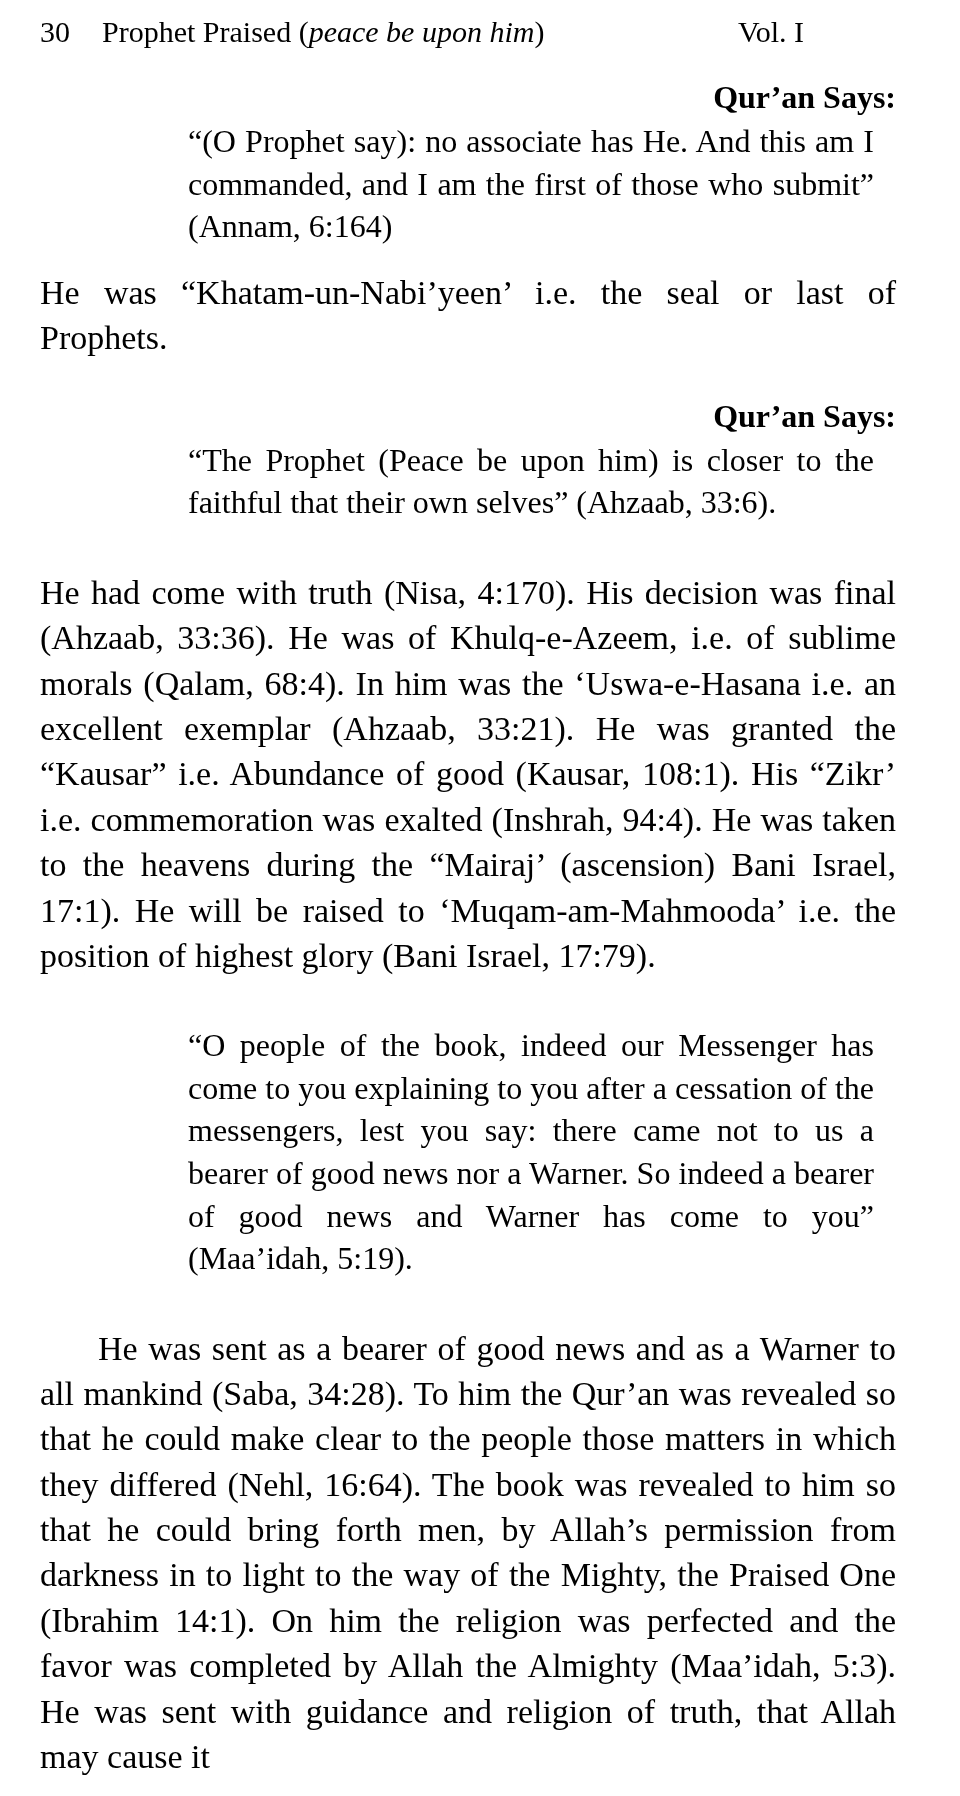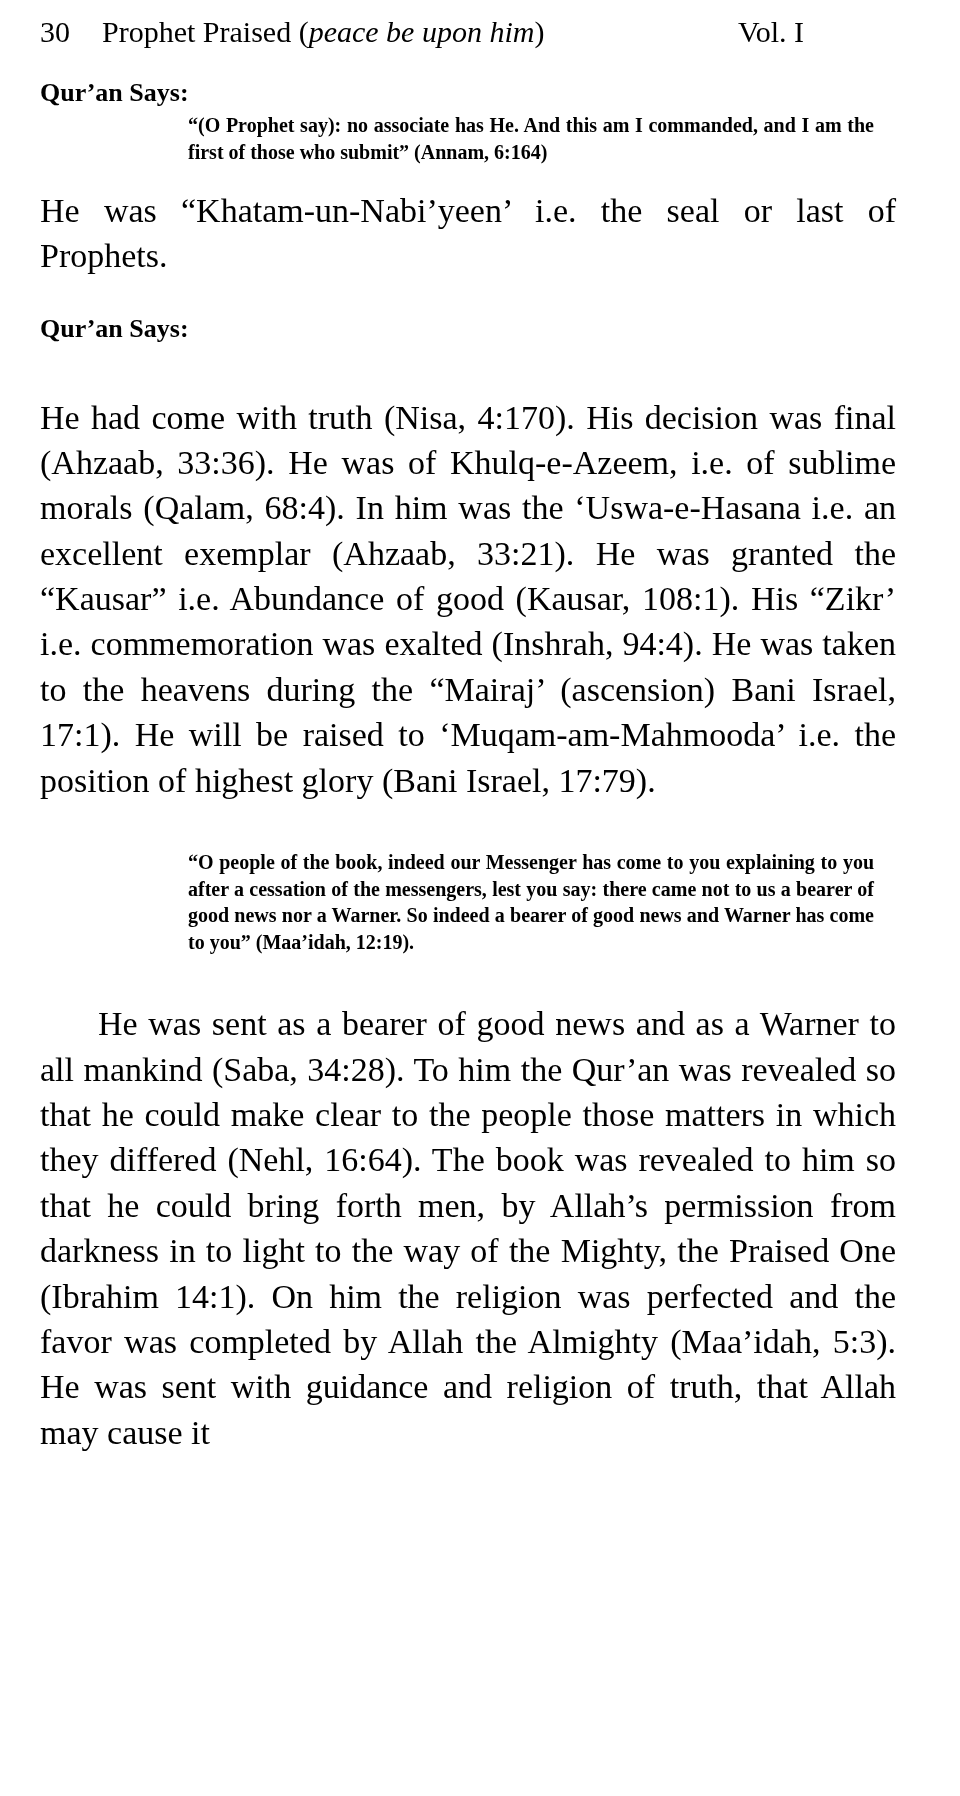--- a/index.html
+++ b/index.html
@@ -37,31 +37,31 @@
     flex: 1 1 auto;
   }
   .header .title em {
   }
   .header .vol {
     flex: 0 0 auto;
     padding-right: 92px;
   }
   .label {
     font-weight: bold;
-    font-size: 26px;
+    font-size: 32px;
     line-height: 1.32;
     margin: 0 0 2px 0;
+    text-align: right;
   }
   .quote {
     margin: 0 22px 0 148px;
-    font-size: 20px;
+    font-size: 32px;
     line-height: 1.33;
     text-align: justify;
     text-justify: inter-word;
-    font-weight: bold;
   }
   .body-par {
     margin: 0;
     font-size: 34px;
     line-height: 1.335;
     text-align: justify;
     text-justify: inter-word;
   }
   .gap-sm { height: 22px; }
   .gap-md { height: 34px; }
@@ -80,26 +80,27 @@
   </div>
 
   <p class="label">Qur’an Says:</p>
   <p class="quote">“(O Prophet say): no associate has He. And this am I commanded, and I am the first of those who submit” (Annam, 6:164)</p>
   <div class="gap-sm"></div>
   <p class="body-par">He was “Khatam-un-Nabi’yeen’ i.e. the seal or last of Prophets.</p>
 
   <div class="gap-md"></div>
 
   <p class="label">Qur’an Says:</p>
+  <p class="quote">“The Prophet (Peace be upon him) is closer to the faithful that their own selves” (Ahzaab, 33:6).</p>
 
   <div class="gap-lg"></div>
 
   <p class="body-par">He had come with truth (Nisa, 4:170). His decision was final (Ahzaab, 33:36). He was of Khulq-e-Azeem, i.e. of sublime morals (Qalam, 68:4). In him was the ‘Uswa-e-Hasana i.e. an excellent exemplar (Ahzaab, 33:21). He was granted the “Kausar” i.e. Abundance of good (Kausar, 108:1). His “Zikr’ i.e. commemoration was exalted (Inshrah, 94:4). He was taken to the heavens during the “Mairaj’ (ascension) Bani Israel, 17:1). He will be raised to ‘Muqam-am-Mahmooda’ i.e. the position of highest glory (Bani Israel, 17:79).</p>
 
   <div class="gap-lg"></div>
 
-  <p class="quote">“O people of the book, indeed our Messenger has come to you explaining to you after a cessation of the messengers, lest you say: there came not to us a bearer of good news nor a Warner. So indeed a bearer of good news and Warner has come to you” (Maa’idah, 12:19).</p>
+  <p class="quote">“O people of the book, indeed our Messenger has come to you explaining to you after a cessation of the messengers, lest you say: there came not to us a bearer of good news nor a Warner. So indeed a bearer of good news and Warner has come to you” (Maa’idah, 5:19).</p>
 
   <div class="gap-lg"></div>
 
   <p class="body-par"><span class="indent"></span><span>He was sent as a bearer of good news and as a Warner to all mankind (Saba, 34:28). To him the Qur’an was revealed so that he could make clear to the people those matters in which they differed (Nehl, 16:64). The book was revealed to him so that he could bring forth men, by Allah’s permission from darkness in to light to the way of the Mighty, the Praised One (Ibrahim 14:1). On him the religion was perfected and the favor was completed by Allah the Almighty (Maa’idah, 5:3). He was sent with guidance and religion of truth, that Allah may cause it</span></p>
 
 </div>
 
 </body></html>

